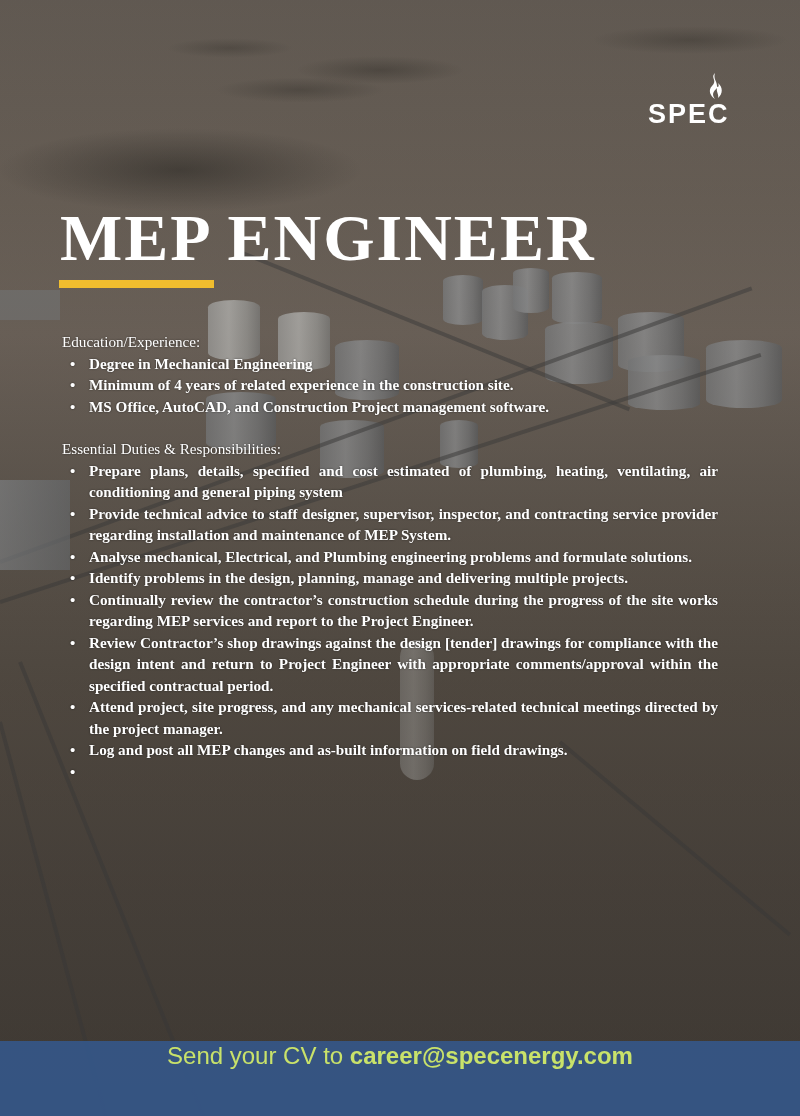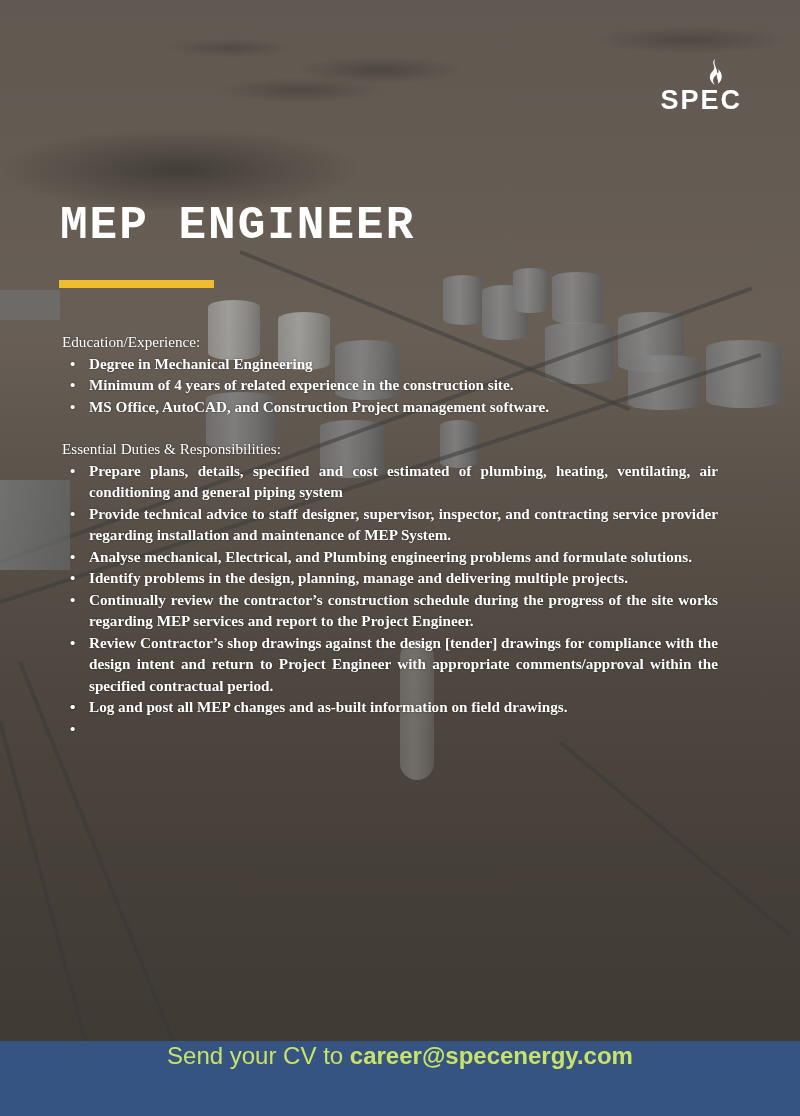--- a/index.html
+++ b/index.html
@@ -31,41 +31,41 @@
     .pipe {
       position: absolute; height: 4px;
       background: rgba(70,70,70,0.55);
       transform-origin: left center;
     }
     .scrim {
       position: absolute; left: 0; top: 0; width: 800px; height: 1116px;
       background: linear-gradient(180deg, rgba(40,36,32,0.15) 0%, rgba(40,36,32,0.25) 30%, rgba(40,36,32,0.35) 60%, rgba(30,28,26,0.35) 100%);
     }
     .logo {
-      position: absolute; left: 648px; top: 58px; width: 94px; text-align: right;
+      position: absolute; left: 648px; top: 72px; width: 94px; text-align: left;
       color: #ffffff;
     }
     .logo-flame {
       width: 20px; height: 28px; margin: 0 auto 0 auto; position: relative; left: 20px;
     }
     .logo-text {
       font-family: "Liberation Sans", sans-serif;
       font-size: 27px; font-weight: bold; letter-spacing: 2px; line-height: 28px;
       color: #ffffff;
     }
     .hiring {
       position: absolute; left: 60px; top: 140px;
       font-family: "Liberation Sans", sans-serif;
       font-size: 31px; letter-spacing: 3.5px; font-weight: bold;
       color: #c9e26a;
     }
     .title {
       position: absolute; left: 60px; top: 200px;
-      font-family: Liberation Mono, monospace;
-      font-size: 46px; font-weight: bold; letter-spacing: 2px;
+      font-family: Liberation Serif, serif;
+      font-size: 66px; font-weight: bold; letter-spacing: 2px;
       color: #ffffff;
     }
     .title-underline {
       position: absolute; left: 59px; top: 280px; width: 155px; height: 8px;
       background: #f0bd2e;
     }
     .content {
       position: absolute; left: 62px; top: 331px; width: 656px;
       color: #ffffff;
       font-family: Liberation Serif, serif;
@@ -145,21 +145,21 @@
     </ul>
     <div class="gap"></div>
     <div class="section-heading">Essential Duties &amp; Responsibilities:</div>
     <ul class="bullet-list">
       <li class="bullet-item"><span class="dot">•</span><span>Prepare plans, details, specified and cost estimated of plumbing, heating, ventilating, air conditioning and general piping system</span></li>
       <li class="bullet-item"><span class="dot">•</span><span>Provide technical advice to staff designer, supervisor, inspector, and contracting service provider regarding installation and maintenance of MEP System.</span></li>
       <li class="bullet-item"><span class="dot">•</span><span>Analyse mechanical, Electrical, and Plumbing engineering problems and formulate solutions.</span></li>
       <li class="bullet-item"><span class="dot">•</span><span>Identify problems in the design, planning, manage and delivering multiple projects.</span></li>
       <li class="bullet-item"><span class="dot">•</span><span>Continually review the contractor’s construction schedule during the progress of the site works regarding MEP services and report to the Project Engineer.</span></li>
       <li class="bullet-item"><span class="dot">•</span><span>Review Contractor’s shop drawings against the design [tender] drawings for compliance with the design intent and return to Project Engineer with appropriate comments/approval within the specified contractual period.</span></li>
-      <li class="bullet-item"><span class="dot">•</span></li>
+      <li class="bullet-item"><span class="dot">•</span><span>Attend project, site progress, and any mechanical services-related technical meetings directed by the project manager.</span></li>
       <li class="bullet-item"><span class="dot">•</span><span>Log and post all MEP changes and as-built information on field drawings.</span></li>
       <li class="bullet-item"><span class="dot">•</span></li>
     </ul>
   </div>
 
   <div class="footer">
     <div class="footer-text">
       <span>Send your CV to </span><span class="email">career@specenergy.com</span>
     </div>
   </div>

